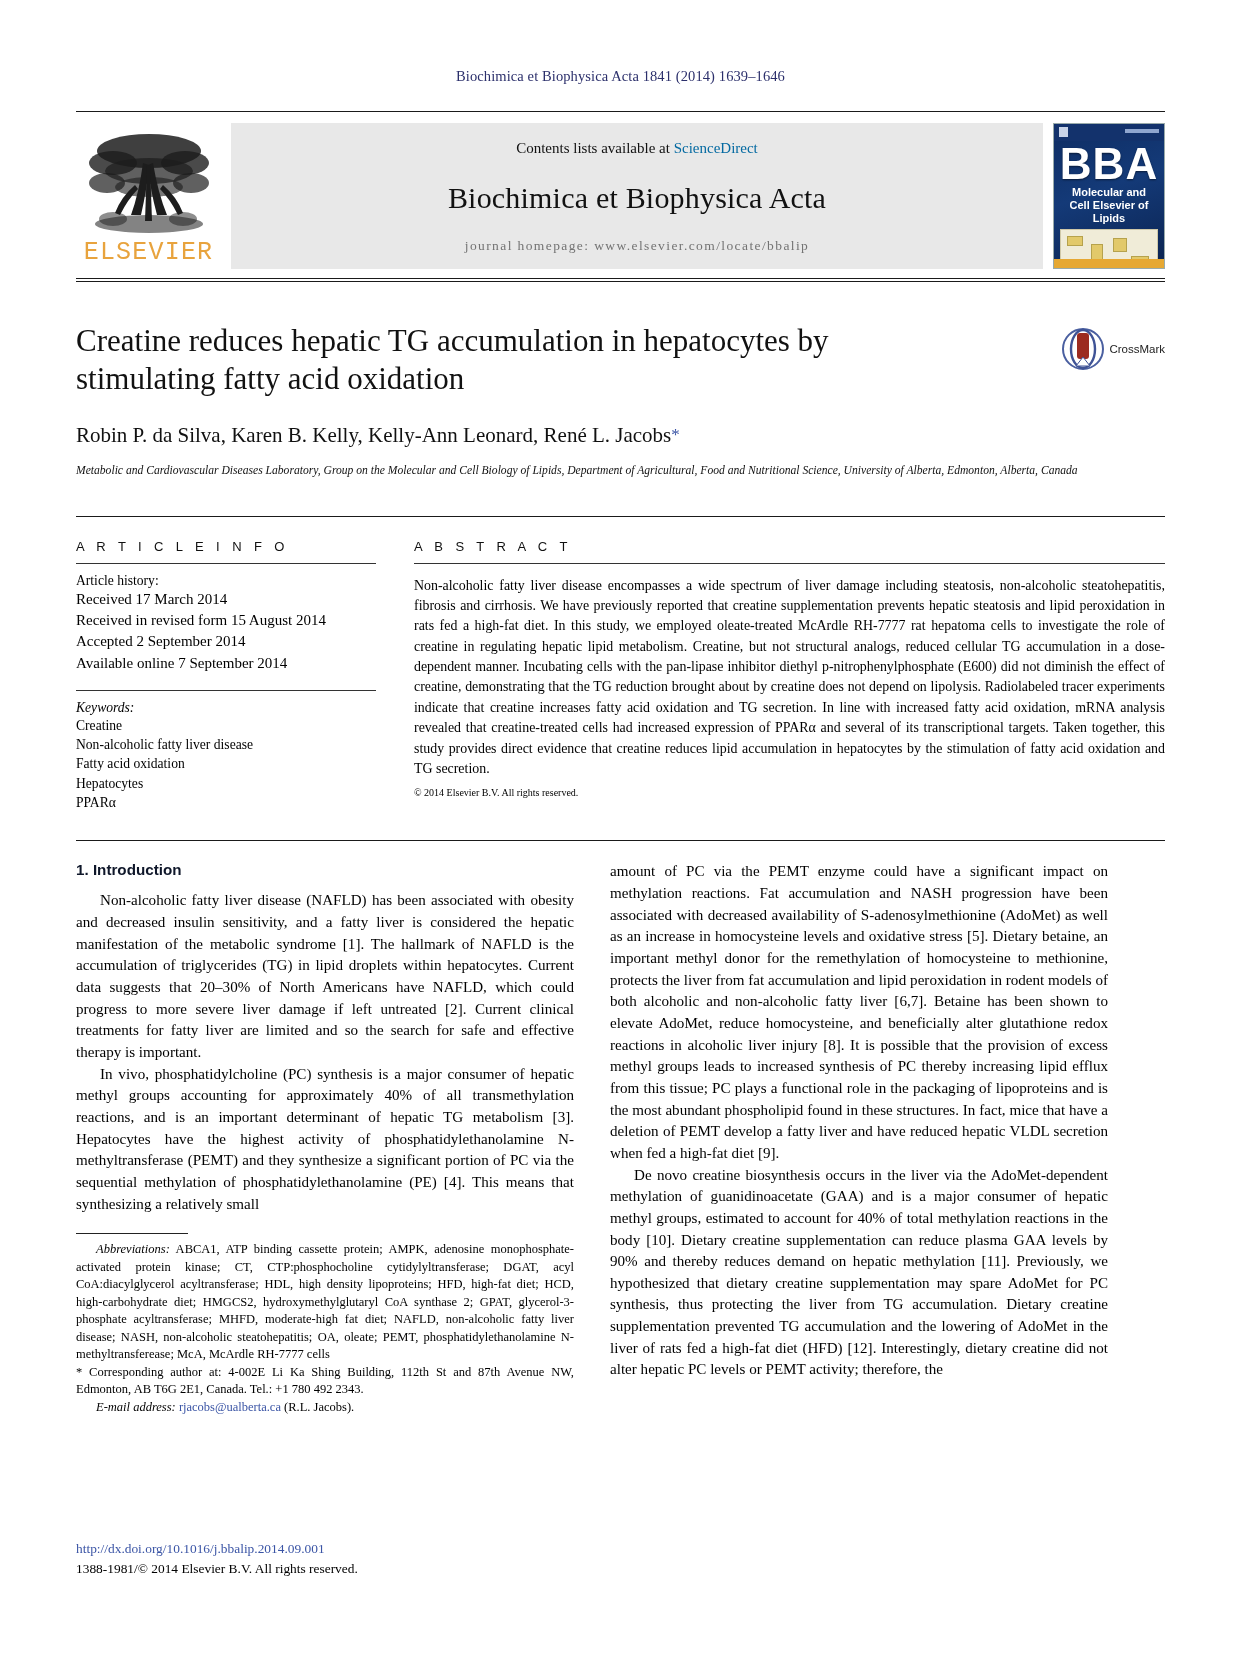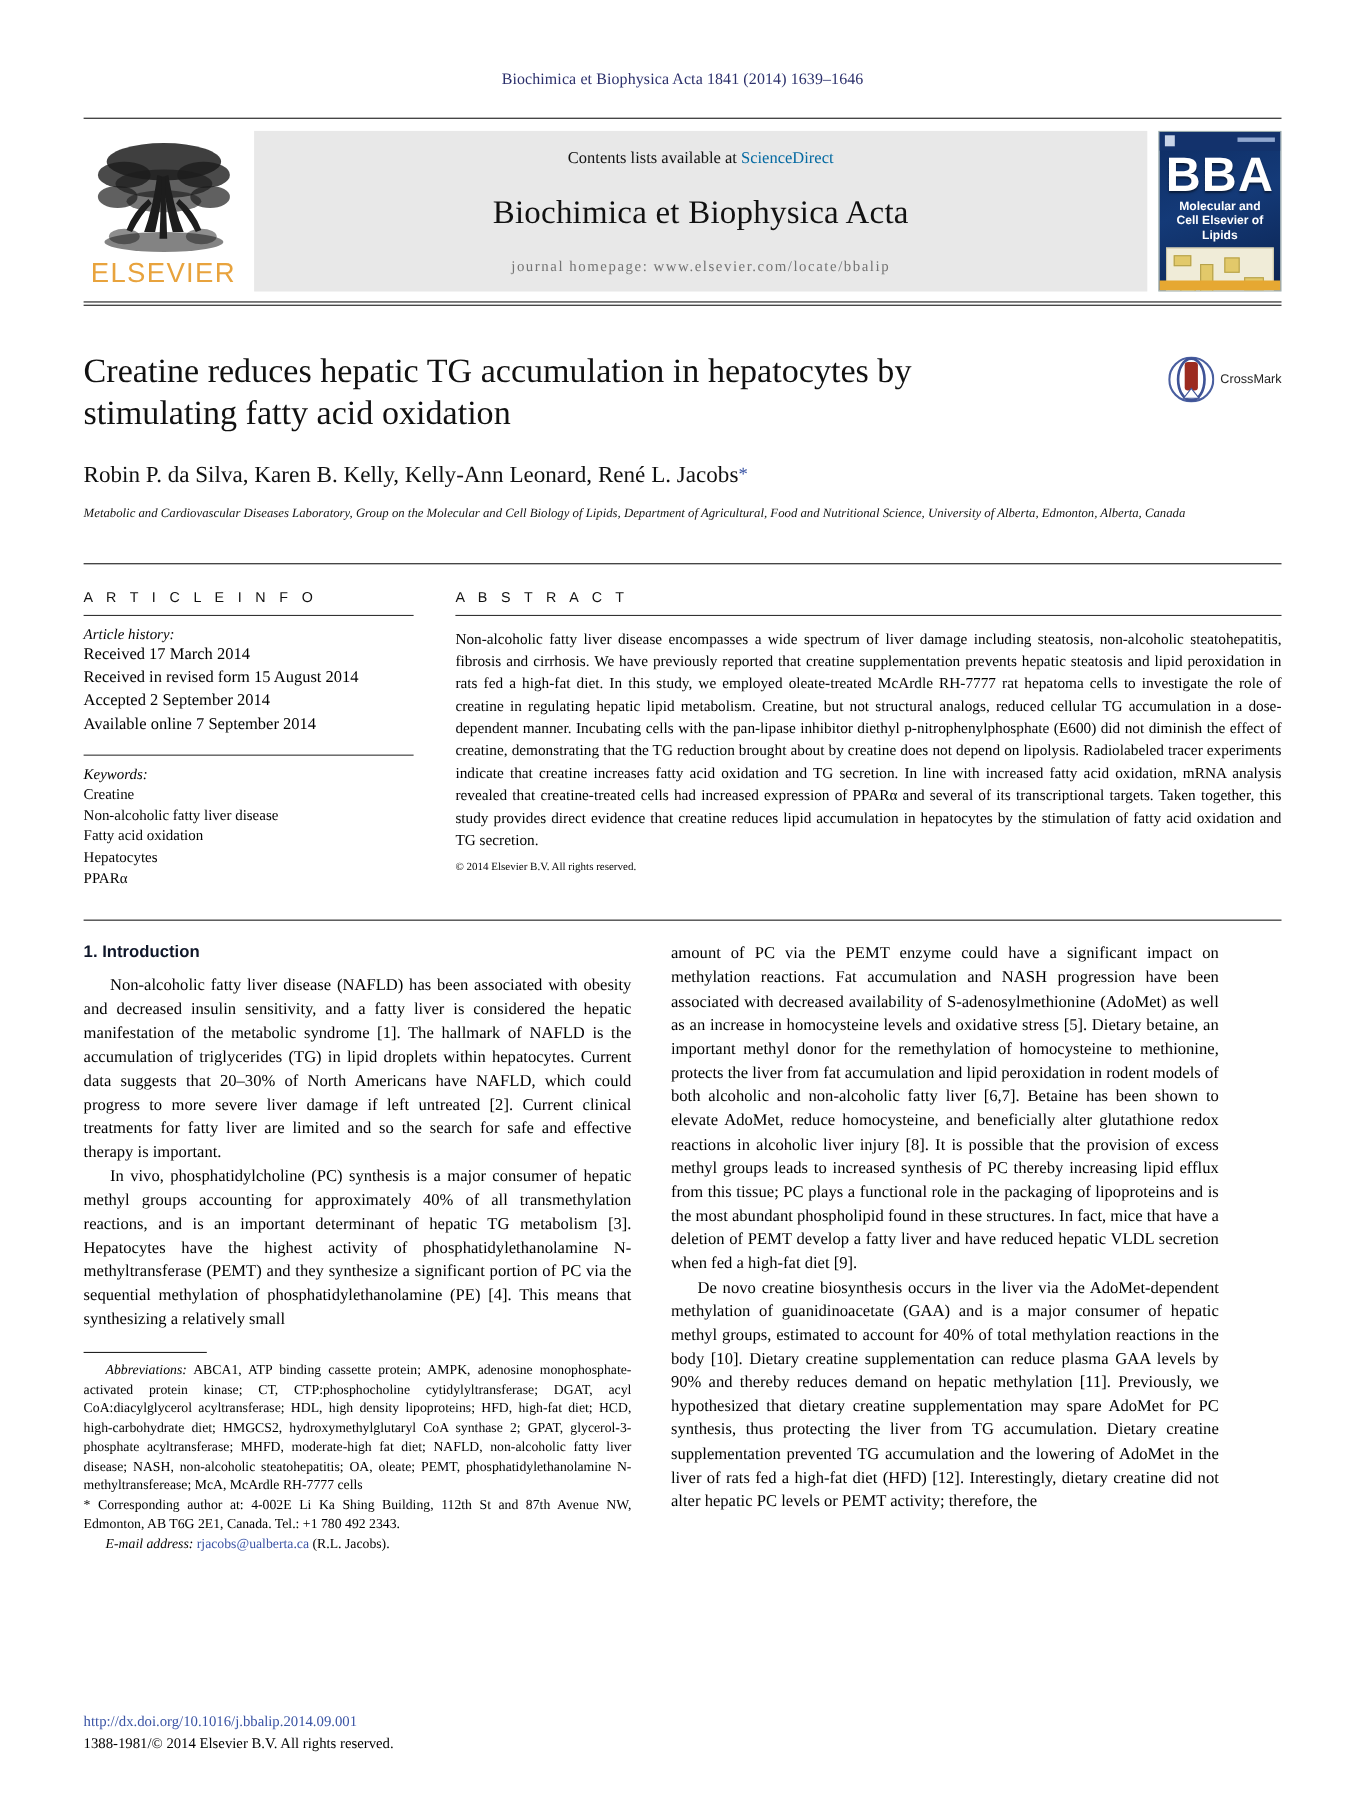--- a/index.html
+++ b/index.html
@@ -13,23 +13,22 @@
     position: relative;
     overflow: hidden;
   }
   .page { position: relative; width: 1241px; height: 1654px; padding: 0; }
 
   
   .runhead {
     text-align: center;
     font-size: 14.5px;
     color: #2b2f6b;
-    padding-top: 48px;
+    padding-top: 68px;
     letter-spacing: .1px;
-    margin-top: 16px;
   }
 
   
   .banner-wrap { margin: 26px 76px 0 76px; position: relative; }
   .banner-rule { border-top: 1.6px solid #1a1a1a; }
   .banner {
     display: flex;
     align-items: stretch;
     margin-top: 11px;
     height: 146px;
@@ -38,21 +37,21 @@
     width: 145px;
     flex: 0 0 145px;
     display: flex;
     flex-direction: column;
     align-items: center;
     justify-content: flex-start;
     padding-top: 2px;
   }
   .tree-svg { display: block; }
   .elsevier-word {
-    font-family: Liberation Sans, sans-serif;
+    font-family: Liberation Mono, monospace;
     font-size: 25px;
     letter-spacing: 1.2px;
     color: #e8a33d;
     font-weight: 400;
     margin-top: 1px;
   }
   .banner-center {
     flex: 1 1 auto;
     background: #e8e8e8;
     margin: 0 10px 0 10px;
@@ -162,21 +161,21 @@
   .col-info { width: 300px; flex: 0 0 300px; }
   .col-abs { flex: 1 1 auto; margin-left: 38px; }
   .sec-head {
     font-family: "Liberation Sans", sans-serif;
     font-size: 13px;
     letter-spacing: 4.4px;
     color: #111;
     font-weight: 400;
   }
   .thin-rule { border-top: 0.9px solid #333; margin-top: 9px; }
-  .hist-label { font-style: italic; font-size: 13.6px; margin-top: 9px; }
+  .hist-label { font-size: 13.6px; margin-top: 9px; }
   .hist-line { font-size: 15px; line-height: 1.42; }
   .kw-rule { border-top: 0.9px solid #333; margin-top: 16px; }
   .kw-label { font-style: italic; font-size: 13.6px; margin-top: 9px; }
   .kw-line { font-size: 13.6px; line-height: 1.42; }
   .abs-rule { border-top: 0.9px solid #333; margin-top: 9px; }
   .abstract-text {
     font-size: 13.9px;
     line-height: 1.465;
     text-align: justify;
     margin-top: 12px;

